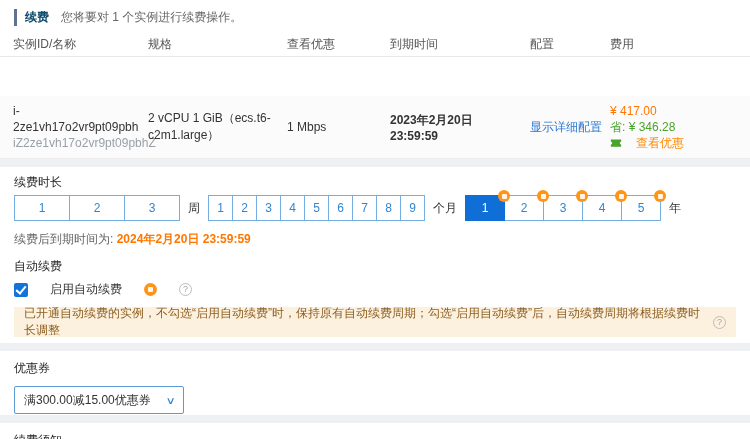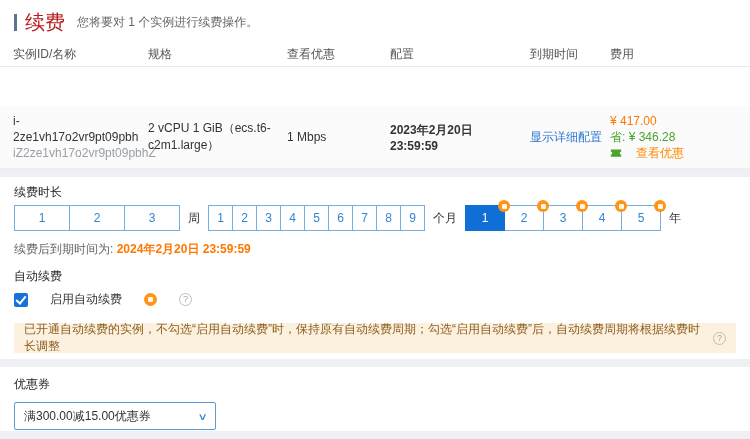--- a/index.html
+++ b/index.html
@@ -10,21 +10,21 @@
   *{box-sizing:border-box;margin:0;padding:0;}
   body{
     width:750px;height:439px;overflow:hidden;background:var(--page-bg);
     font-family:"Liberation Sans","DejaVu Sans",sans-serif;font-size:12px;color:#333;
   }
   .panel{background:#fff;margin-bottom:8px;}
 
   
   .title-row{display:flex;align-items:center;padding:9px 14px 7px;}
   .accent-bar{width:3px;height:17px;background:#5f7292;margin-right:8px;}
-  .page-title{font-size:20px;font-weight:normal;color:#b91c1c;}
+  .page-title{font-size:12px;font-weight:bold;color:#0c4a6e;}
   .page-subtitle{margin-left:12px;color:#666;}
   .grid{display:grid;grid-template-columns:135px 139px 103px 140px 80px 1fr;}
   .thead{padding:0 0 0 13px;border-bottom:1px solid #e9e9e9;}
   .thead .cell{height:23px;line-height:23px;color:#555;}
   .trow{padding:7px 0 7px 13px;background:#fbfbfc;border-bottom:1px solid #ededed;align-items:center;margin-top:39px;}
   .cell{padding-right:8px;}
   .id-main{color:#333;line-height:16px;}
   .id-sub{color:#9aa0a6;line-height:16px;}
   .bold{font-weight:bold;}
   .link{color:var(--link);cursor:pointer;text-decoration:none;}
@@ -69,28 +69,28 @@
     border:solid #fff;border-width:0 2px 2px 0;transform:rotate(40deg);
   }
   .help-icon{
     width:13px;height:13px;border:1px solid #bdbdbd;border-radius:50%;color:#a6a6a6;
     font-size:9px;line-height:11px;text-align:center;display:inline-block;flex:none;
   }
   .badge-icon{width:13px;height:13px;border-radius:50%;background:#ff9416;display:inline-flex;
     align-items:center;justify-content:center;flex:none;}
   .badge-icon::after{content:"";width:5px;height:5px;background:rgba(255,255,255,.9);border-radius:1px;}
   .banner{
-    margin-top:15px;background:var(--banner-bg);color:var(--banner-text);
+    margin-top:9px;background:var(--banner-bg);color:var(--banner-text);
     height:30px;display:flex;align-items:center;gap:12px;padding:0 10px;
   }
 
   
   .p3{padding:10px 14px 1px;}
   .select{
-    margin-top:11px;width:202px;height:28px;border:1px solid #5b9bd5;border-radius:2px;
+    margin-top:11px;width:170px;height:28px;border:1px solid #5b9bd5;border-radius:2px;
     display:flex;align-items:center;justify-content:space-between;padding:0 9px;cursor:pointer;background:#fff;
   }
   .chevron{color:#3186d1;font-size:10px;transform:scaleX(1.4);}
 
   
   .p4{padding:10px 14px 12px;margin-bottom:0;}
   .link-icon{display:inline-block;}
 </style>
 </head>
 <body>
@@ -99,22 +99,22 @@
   <div class="title-row">
     <div class="accent-bar"></div>
     <div class="page-title">续费</div>
     <div class="page-subtitle">您将要对 1 个实例进行续费操作。</div>
   </div>
 
   <div class="grid thead">
     <div class="cell">实例ID/名称</div>
     <div class="cell">规格</div>
     <div class="cell">查看优惠</div>
+    <div class="cell">到期时间</div>
     <div class="cell">配置</div>
-    <div class="cell">到期时间</div>
     <div class="cell">费用</div>
   </div>
 
   <div class="grid trow">
     <div class="cell">
       <div class="id-main">i-2ze1vh17o2vr9pt09pbh</div>
       <div class="id-sub">iZ2ze1vh17o2vr9pt09pbhZ</div>
     </div>
     <div class="cell">2 vCPU 1 GiB（ecs.t6-c2m1.large）</div>
     <div class="cell">1 Mbps</div>

